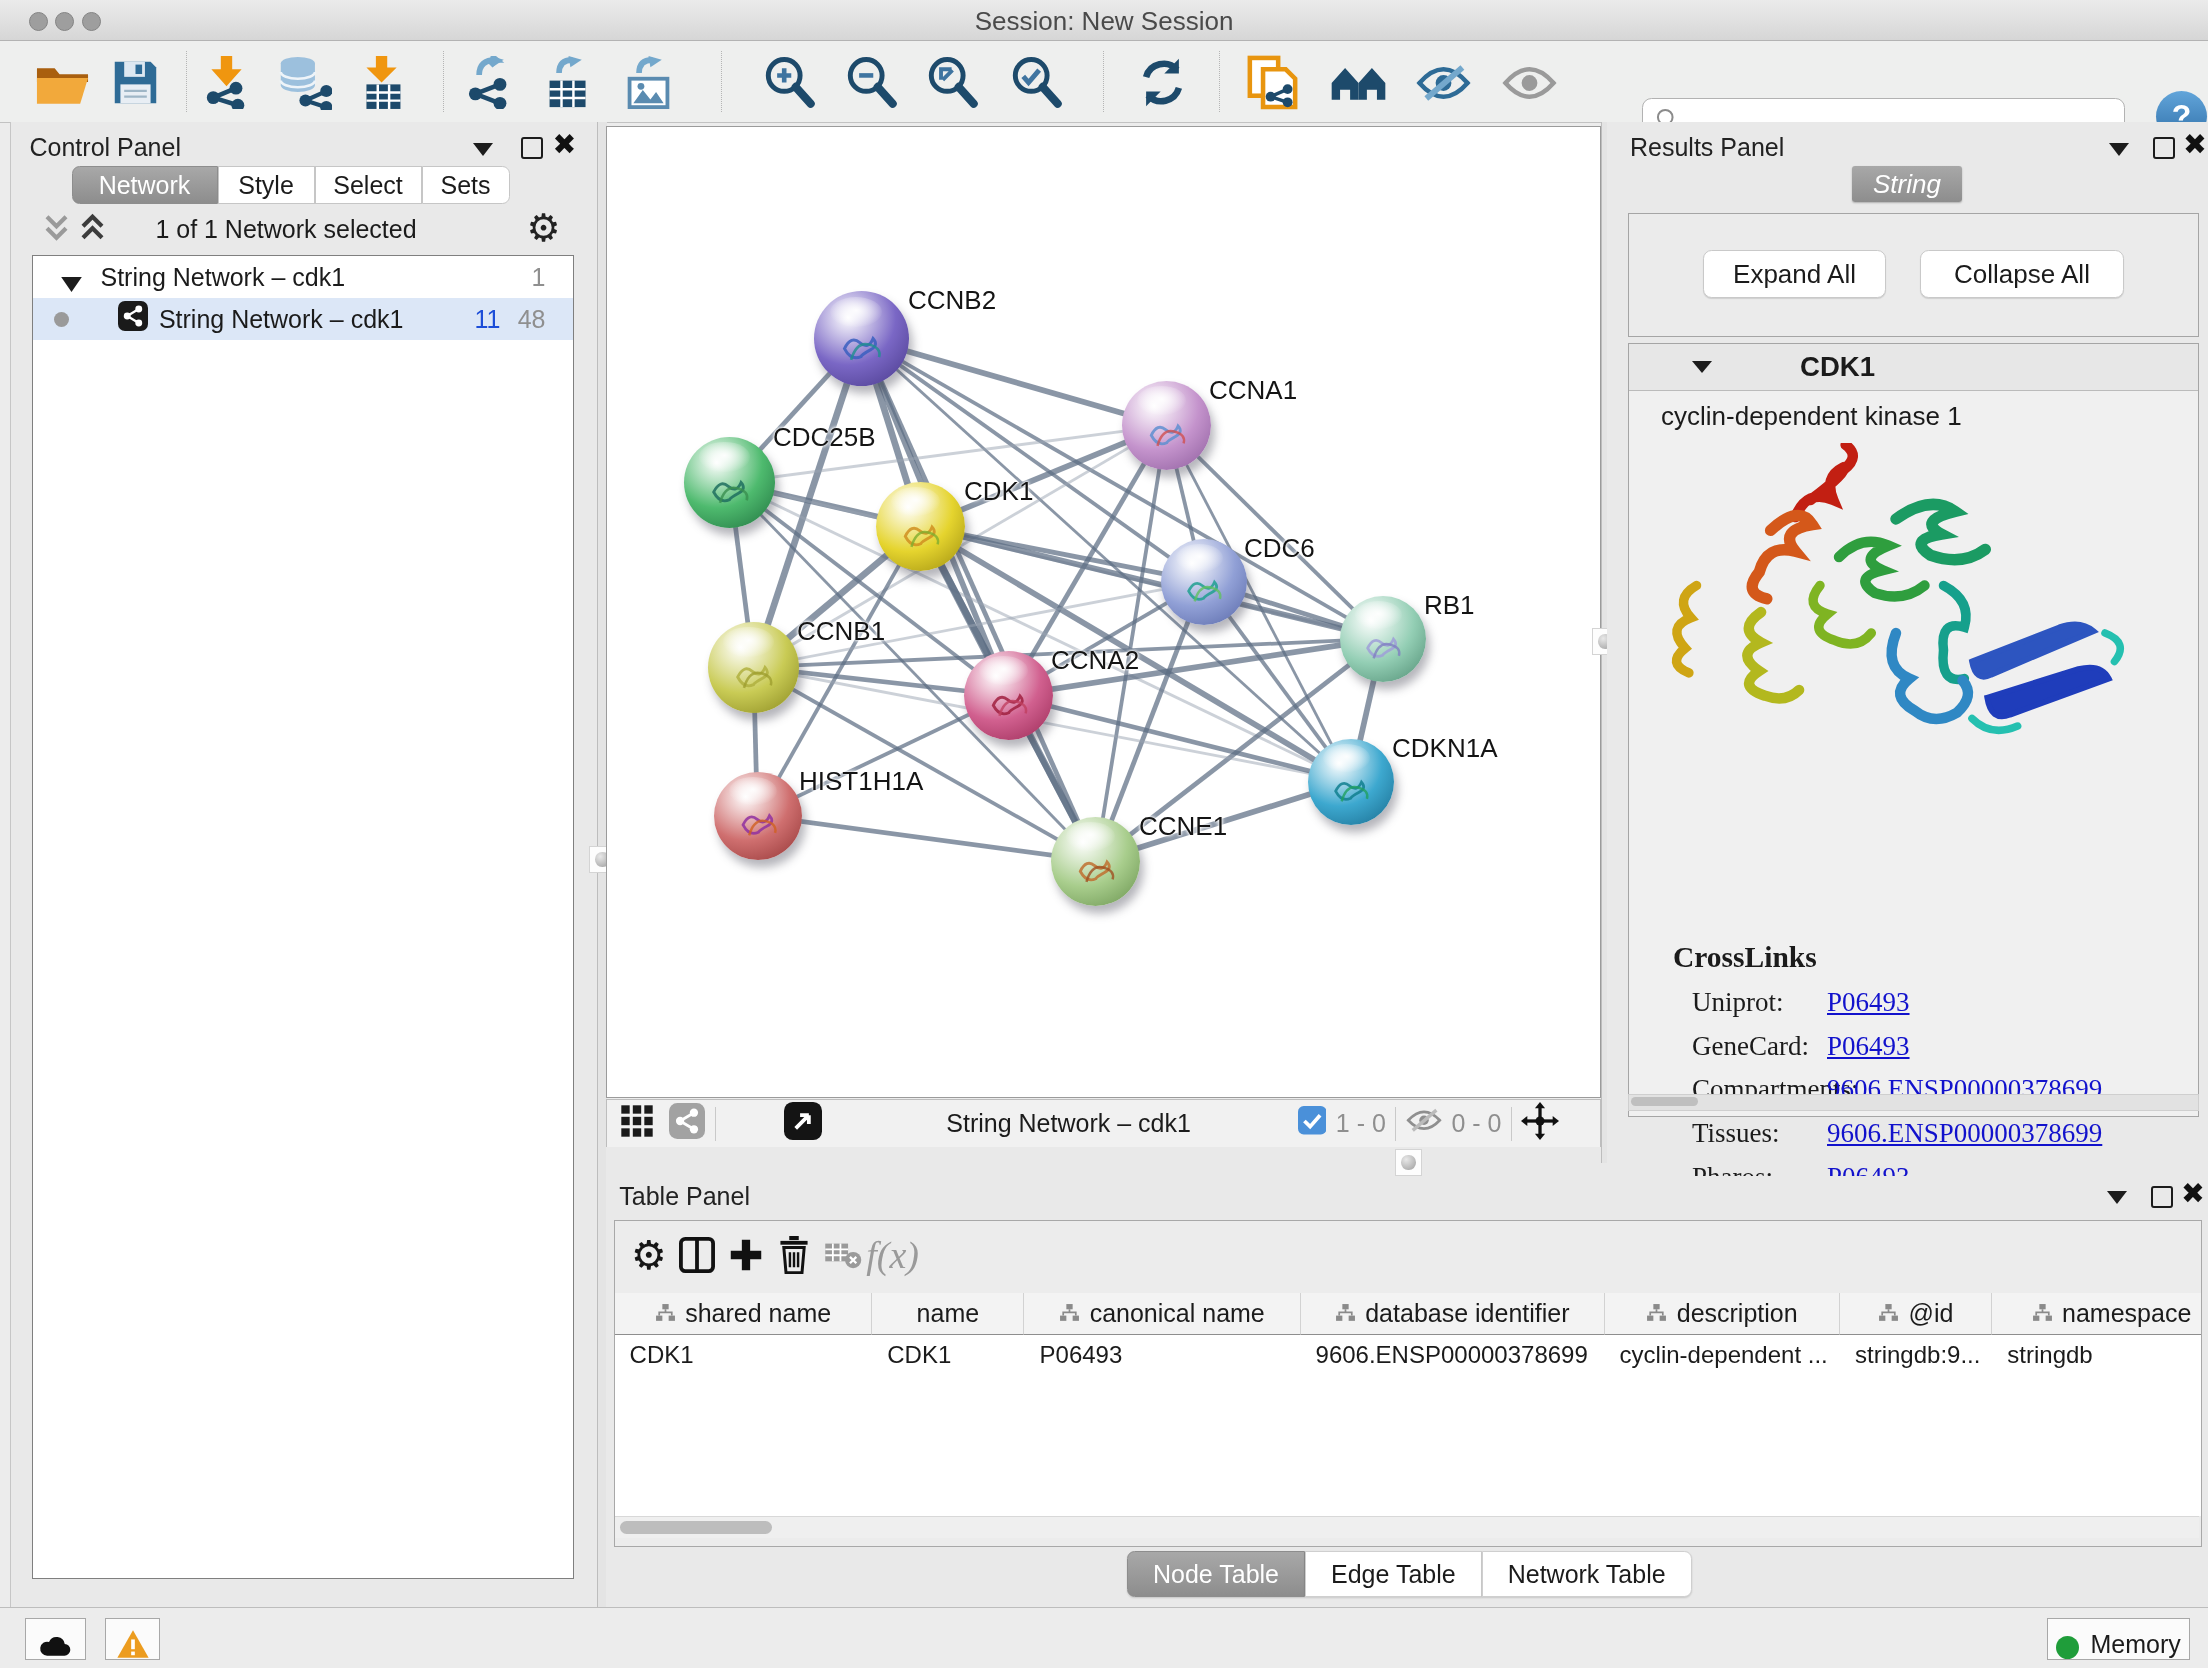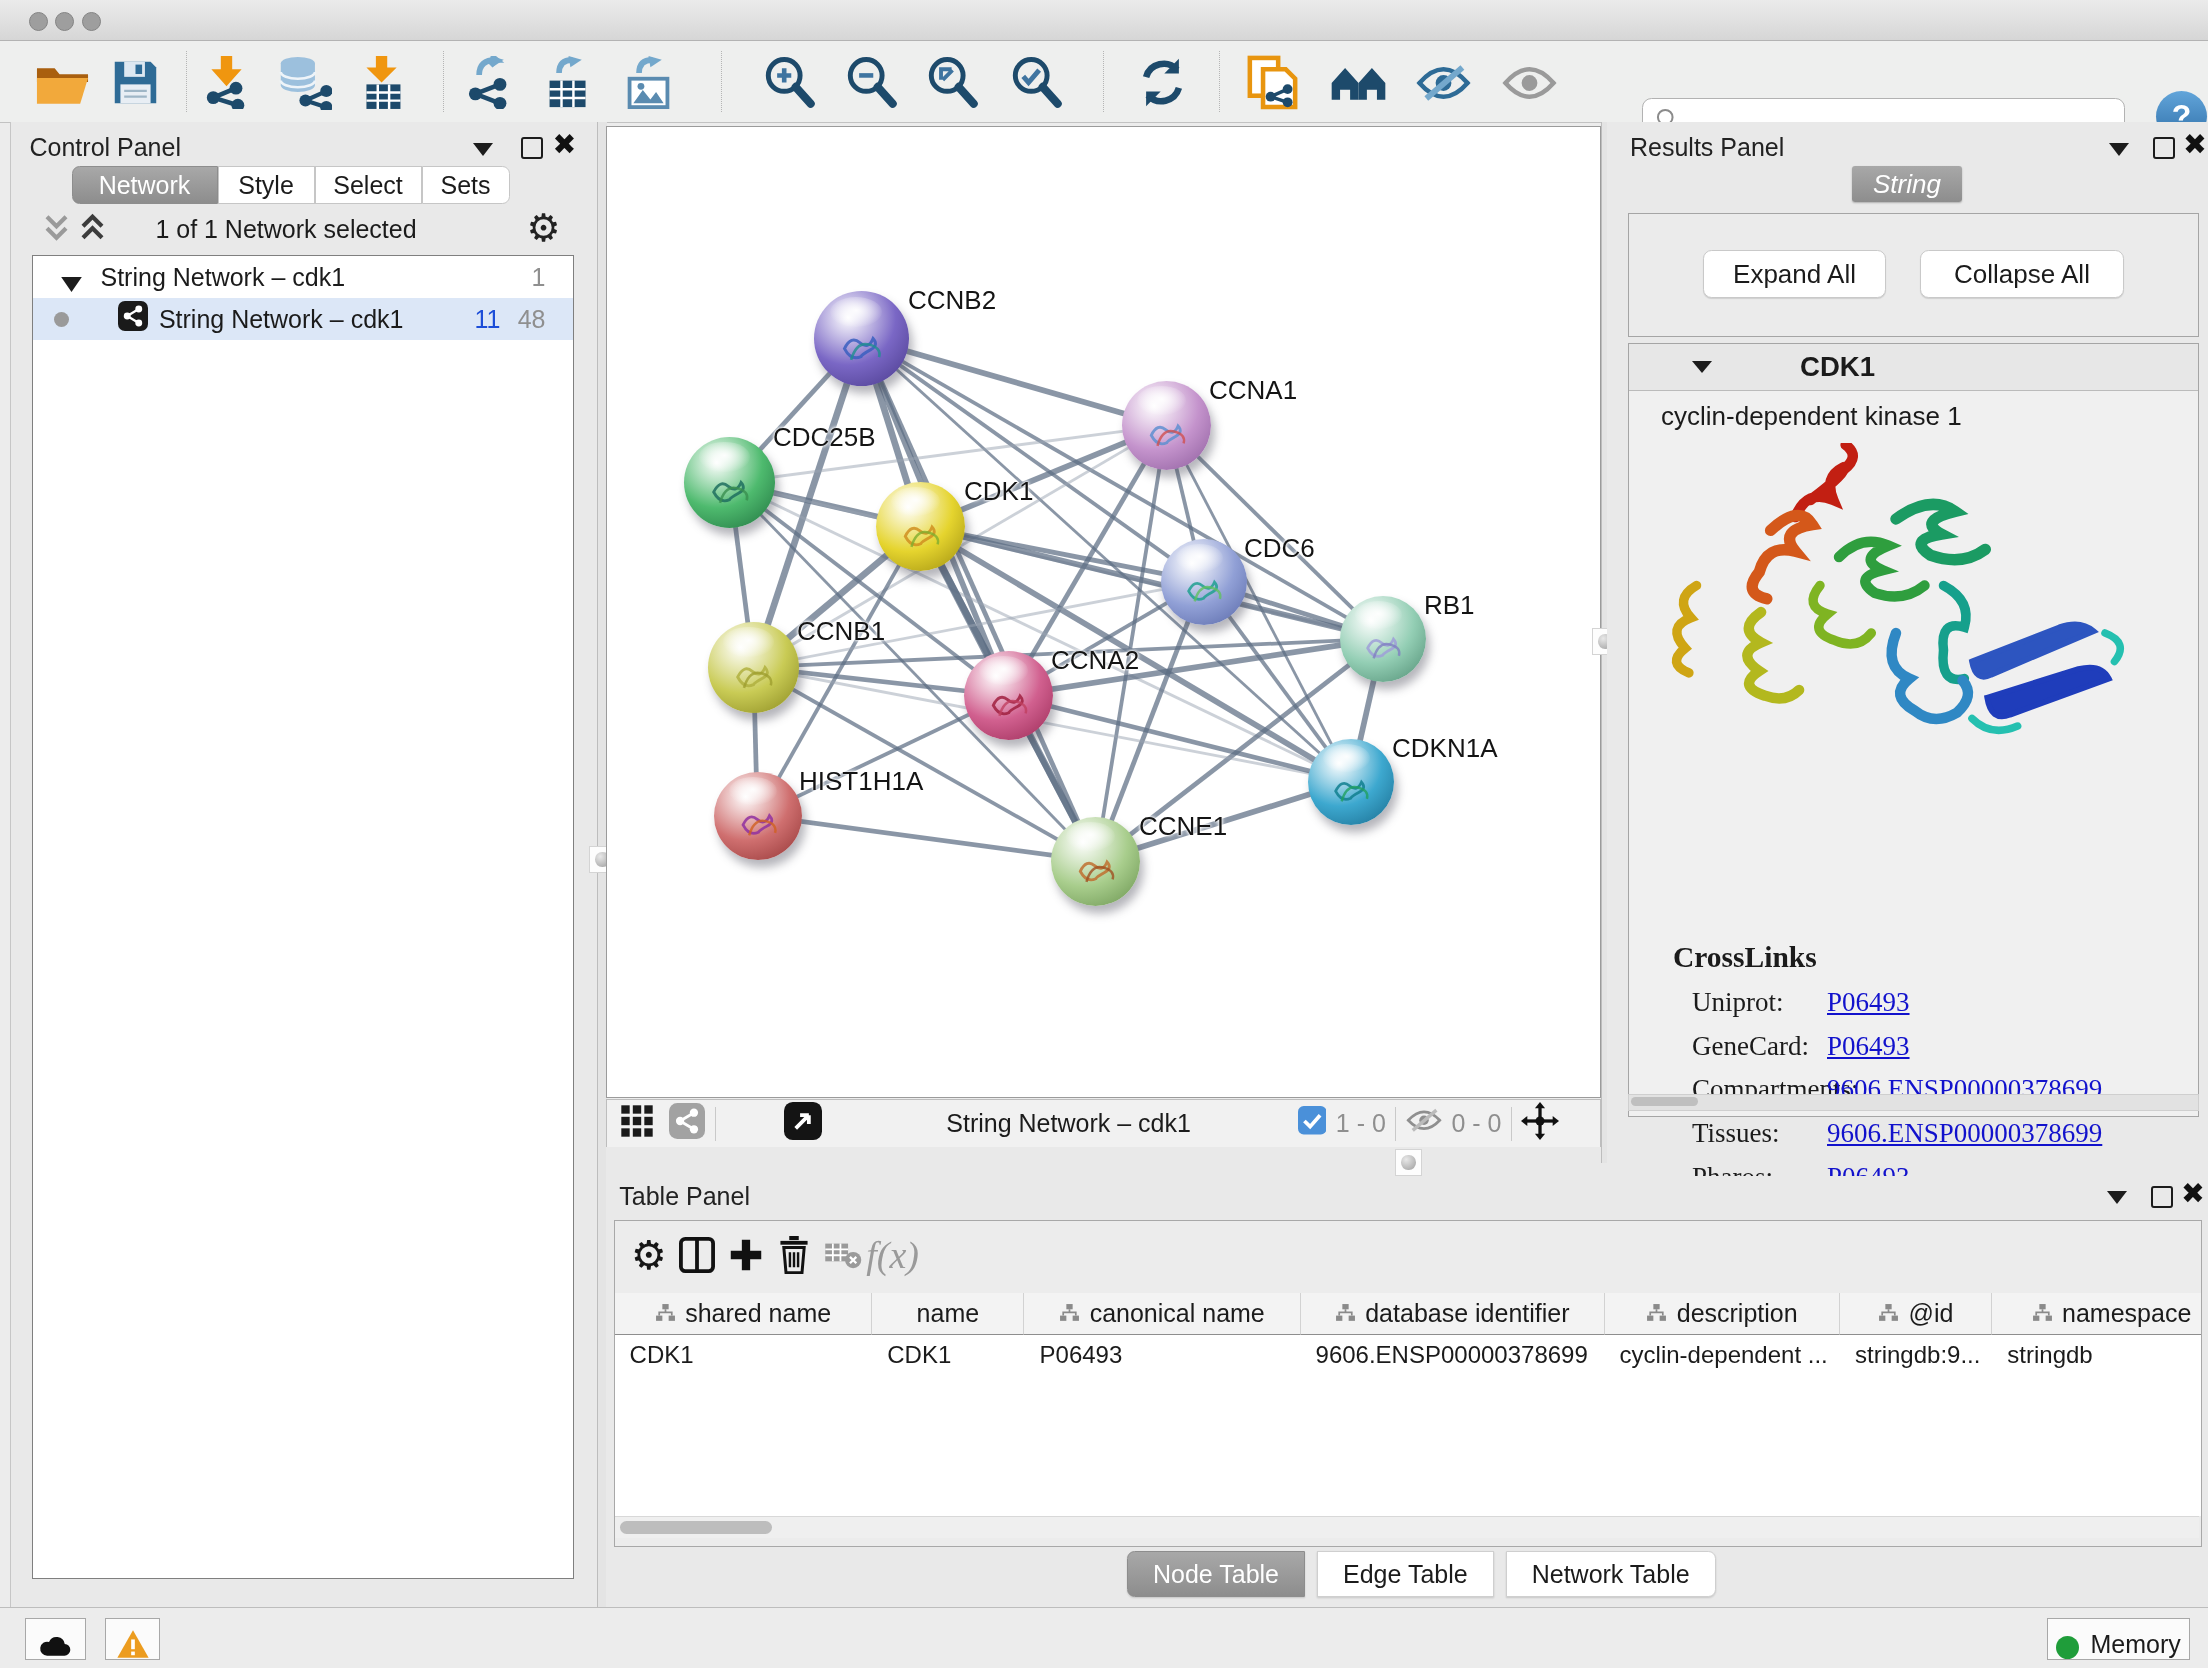--- a/index.html
+++ b/index.html
@@ -97,41 +97,42 @@
   .trow{display:flex;}
   .hcell{height:42px;background:#f3f3f3;border-right:1px solid #d2d2d2;border-bottom:1px solid #8e8e8e;
     display:flex;align-items:center;justify-content:center;gap:9.5px;font-size:25px;box-sizing:border-box;}
   .dcell{height:40px;background:#fff;display:flex;align-items:center;padding-left:15px;
     font-size:24px;box-sizing:border-box;}
   .c0{width:266px}.c1{width:157px}.c2{width:285px}.c3{width:314px}.c4{width:243px}.c5{width:157px}.c6{width:247px}
   #tbl-white{position:absolute;left:0;top:154px;width:1586px;height:141px;background:#fff;}
   #tbl-scroll{position:absolute;left:0;top:295px;width:1584px;height:21px;background:#efefef;
     border-top:1px solid #d8d8d8;}
   #tbl-thumb{position:absolute;left:5.7px;top:3.8px;width:152px;height:13.3px;background:#bdbdbd;border-radius:6.7px;}
-  #tp-tabs{position:absolute;left:521px;top:375px;display:flex;gap:12px;}
+  #tp-tabs{position:absolute;left:521px;top:375px;display:flex;}
   .tp-tab{height:44px;padding:0 25px;display:flex;align-items:center;justify-content:center;
     background:#fff;border:1px solid #cfcfcf;font-size:25px;box-shadow:0 1px 1.9px rgba(0,0,0,.15);}
   .tp-tab.active{background:linear-gradient(#a8a8a8,#8d8d8d);color:#fff;border-color:#8d8d8d;}
   .tp-tab:first-child{border-radius:7.6px 0 0 7.6px;}
   .tp-tab:last-child{border-radius:0 7.6px 7.6px 0;}
   
   #statusbar{left:0;top:1607px;width:2208px;height:61px;background:#ececec;
     border-top:1px solid #bdbdbd;}
   .sb-btn{position:absolute;top:9.5px;height:42px;background:#fbfbfb;border:1.9px solid #a8a8a8;
     display:flex;align-items:flex-end;justify-content:center;box-sizing:border-box;}
 </style>
 </head>
 <body>
 
 <div id="app">
 
   <div id="titlebar" class="abs">
     <span class="tlight" style="left:28.5px"></span>
     <span class="tlight" style="left:55px"></span>
     <span class="tlight" style="left:82px"></span>
+    <div id="win-title">Session: New Session</div>
   </div>
 
   <div id="toolbar" class="abs">
     <div class="tbtn" style="left:34px">
       <svg width="55" height="46" viewBox="0 0 28 23">
           <path d="M1 4 h9 l2.5 3 H27 v4 H1z" fill="#a95f0e"></path>
           <path d="M4 9 h23 l-4 13 H1 L1 9z" fill="#f2a93b"></path>
         </svg>
       </div>
     <div class="tbtn" style="left:107px">

